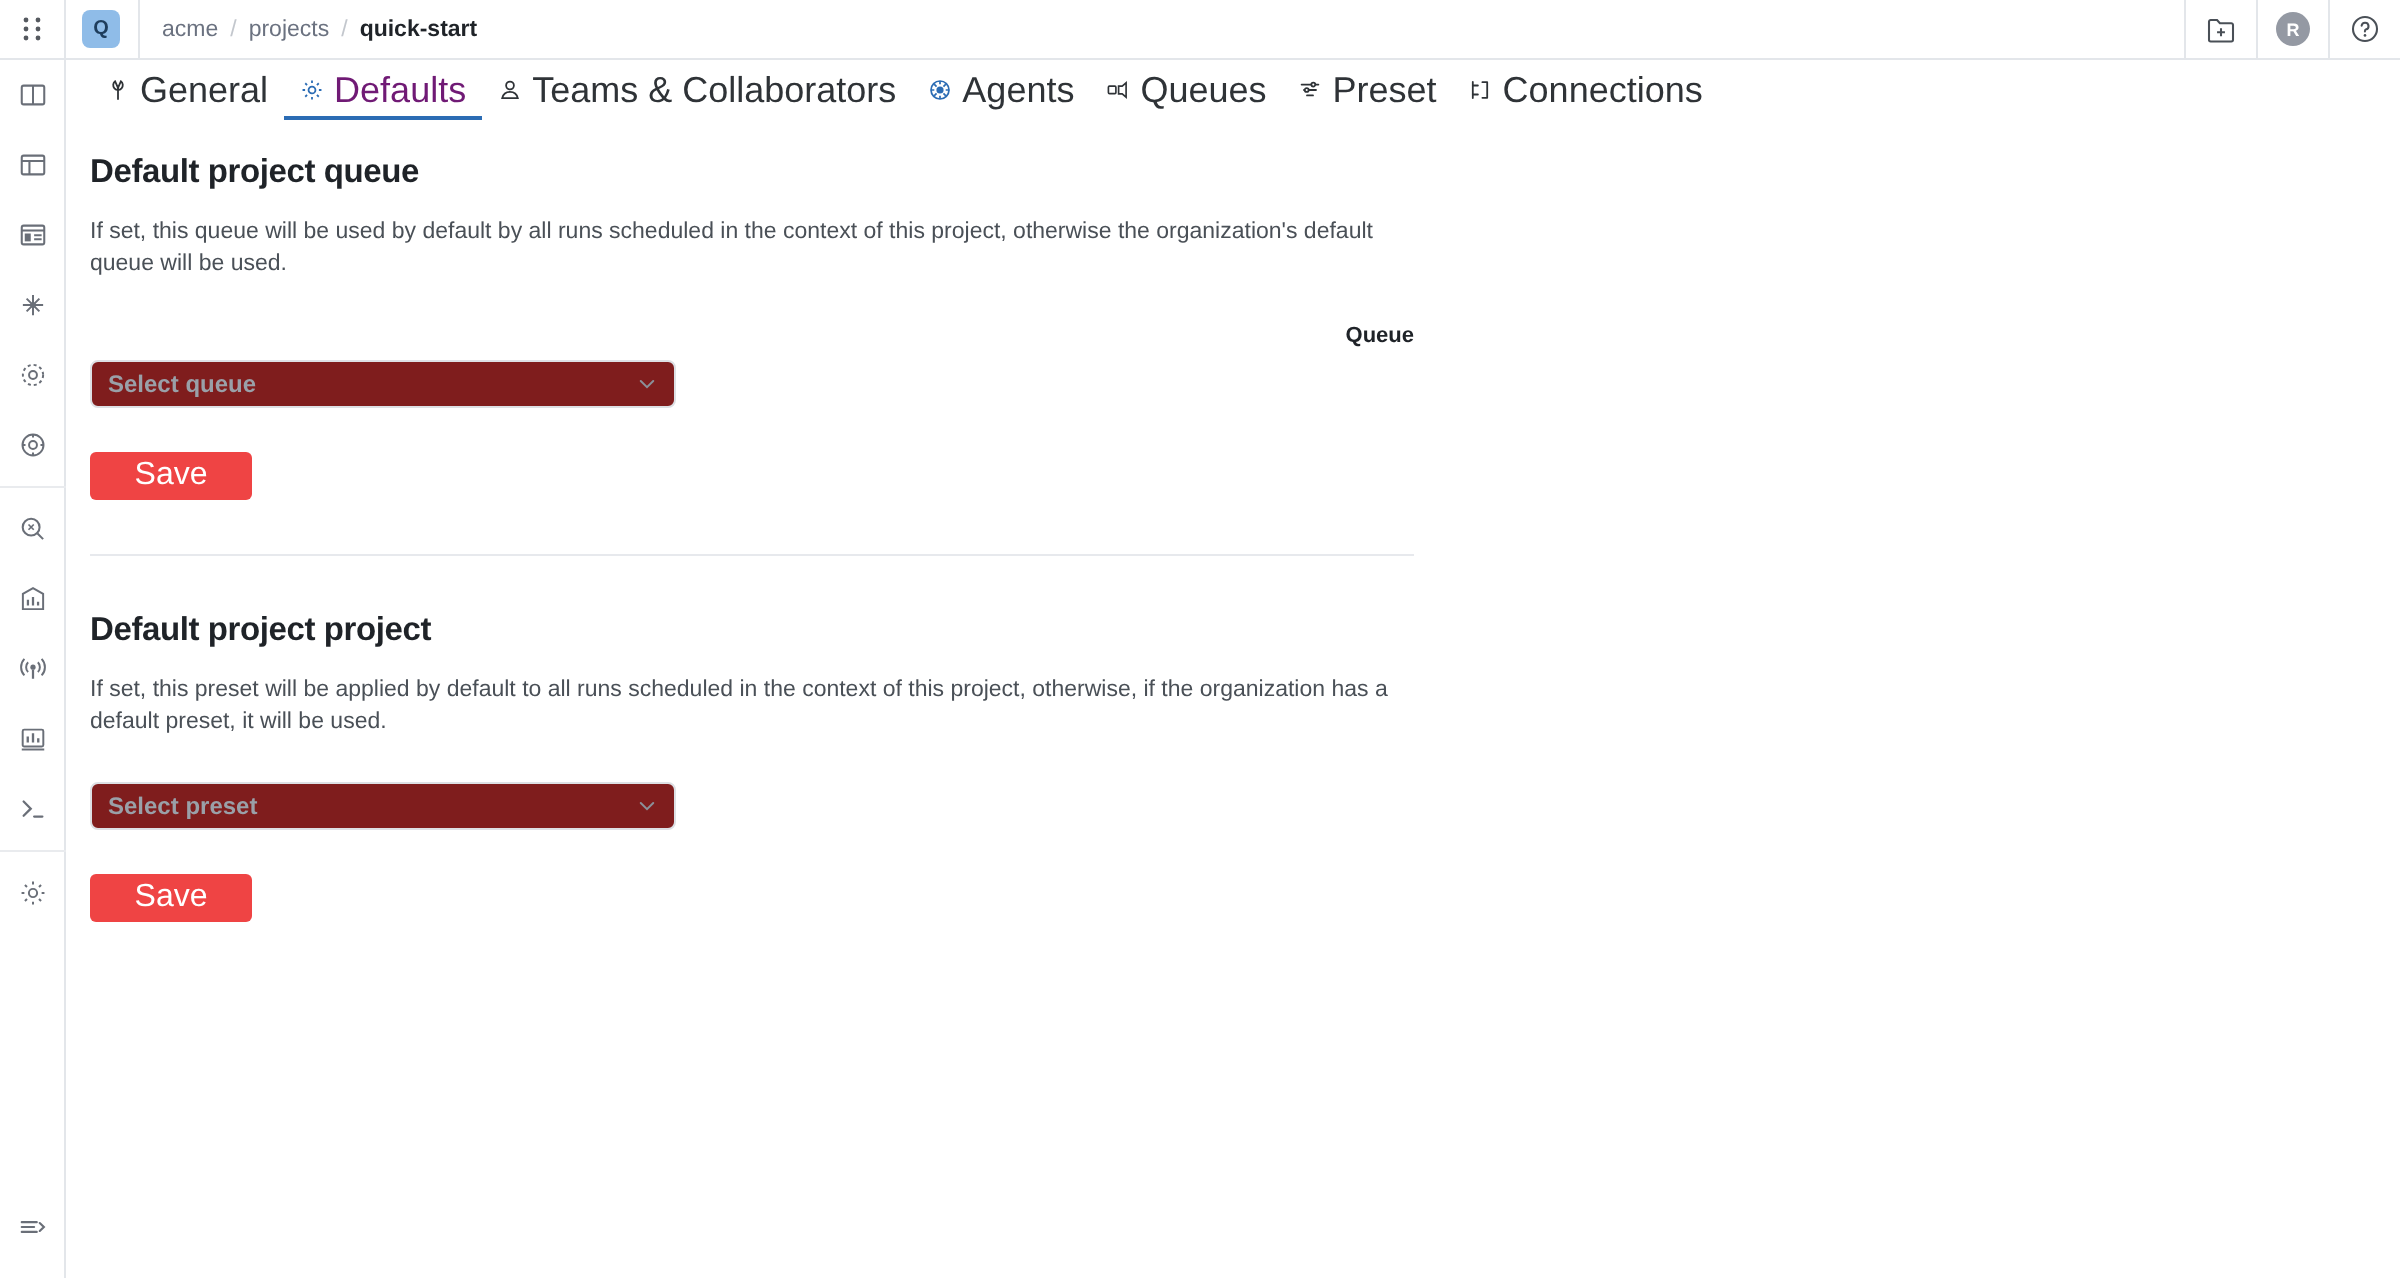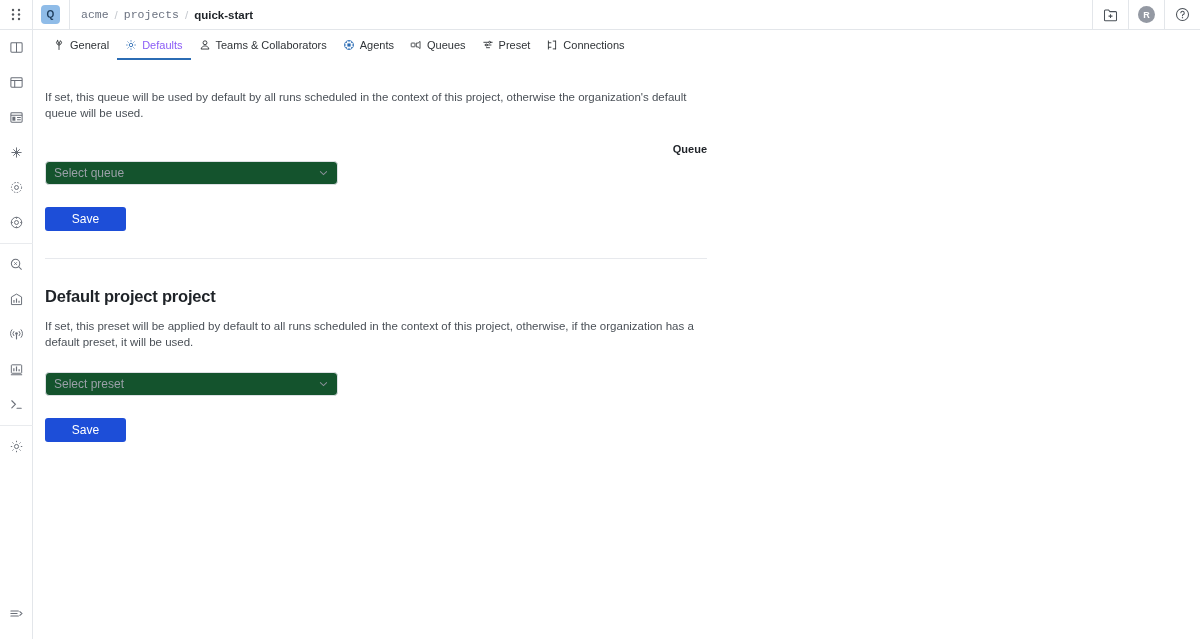--- a/index.html
+++ b/index.html
@@ -49,21 +49,21 @@
     background: #e3e6ea;
     margin-left: 9px; margin-right: 0;
   }
   .breadcrumb {
     display: flex; align-items: center;
     margin-left: 11px;
     font-size: 11.5px;
     color: #6b7280;
     gap: 0;
   }
-  .bc-link { color: #6b7280; cursor: pointer; font-family: Liberation Mono, monospace; }
+  .bc-link { color: #6b7280; cursor: pointer; }
   .bc-sep { color: #c3c7cd; margin: 0 6px; }
   .bc-current { color: #1f2328; font-weight: bold; }
 
   .topbar-right {
     position: absolute; right: 0; top: 0;
     height: 29px;
     display: flex; align-items: center;
   }
   .tb-btn {
     width: 36px; height: 29px;
@@ -104,29 +104,29 @@
   .tabs {
     position: absolute; left: 33px; top: 30px;
     width: 1167px; height: 30px;
     display: flex; align-items: flex-end;
     padding-left: 12px;
   }
   .tab {
     display: flex; align-items: center; gap: 5px;
     height: 28px;
     padding: 0 8px;
-    font-size: 11px;
+    font-size: 18px;
     color: #2f3337;
     cursor: pointer;
     border-bottom: 2px solid transparent;
     white-space: nowrap;
     text-align: right;
   }
   .tab.active {
-    color: #8b5cf6;
+    color: #701a75;
     border-bottom-color: #2b6cb4;
   }
   .tab .ticon { display: flex; align-items: center; }
 
   
   .content {
     position: absolute; left: 33px; top: 77px;
     width: 1167px;
     padding-left: 12px;
   }
@@ -149,40 +149,41 @@
     font-weight: bold;
     color: #1f2328;
     margin-bottom: 6px;
     text-align: right;
   }
   .select {
     position: relative;
     width: 293px; height: 24px;
     border: 1px solid #dde0e4;
     border-radius: 4px;
-    background: #14532d;
+    background: #7f1d1d;
     display: flex; align-items: center;
     padding: 0 8px;
     font-size: 12px;
     color: #9aa0a8;
     cursor: pointer;
+    font-weight: bold;
   }
   .select .chev {
     position: absolute; right: 8px; top: 50%;
     transform: translateY(-50%);
     display: flex;
   }
   .btn-save {
     margin-top: 22px;
     width: 81px; height: 24px;
-    background: #1d4ed8;
+    background: #ef4444;
     border: none;
     border-radius: 3px;
     color: #ffffff;
-    font-size: 12px;
+    font-size: 16px;
     font-family: "Liberation Sans", sans-serif;
     cursor: pointer;
     display: flex; align-items: center; justify-content: center;
   }
   .divider {
     width: 662px; height: 1px;
     background: #e7e9ed;
     margin: 27px 0 28px 0;
   }
   .icon-svg { display: block; }
@@ -456,20 +457,21 @@
           <path d="M9.6 2.8h3.2M9.6 13.2h3.2M12.8 2.8v10.4"></path>
         </svg>
       </span>
       <span>Connections</span>
     </div>
   </div>
 
   <div class="content">
 
     <div class="section">
+      <h2 class="sec-title">Default project queue</h2>
       <p class="sec-desc">If set, this queue will be used by default by all runs scheduled in the context of this project, otherwise the organization's default queue will be used.</p>
 
       <div class="field-label">Queue</div>
 
       <div class="select">
         <span>Select queue</span>
         <span class="chev">
           <svg class="icon-svg" width="11" height="11" viewBox="0 0 12 12" fill="none" stroke="#8b9099" stroke-width="1.1" stroke-linecap="round">
             <path d="M2.6 4.4L6 7.7l3.4-3.3"></path>
           </svg>

